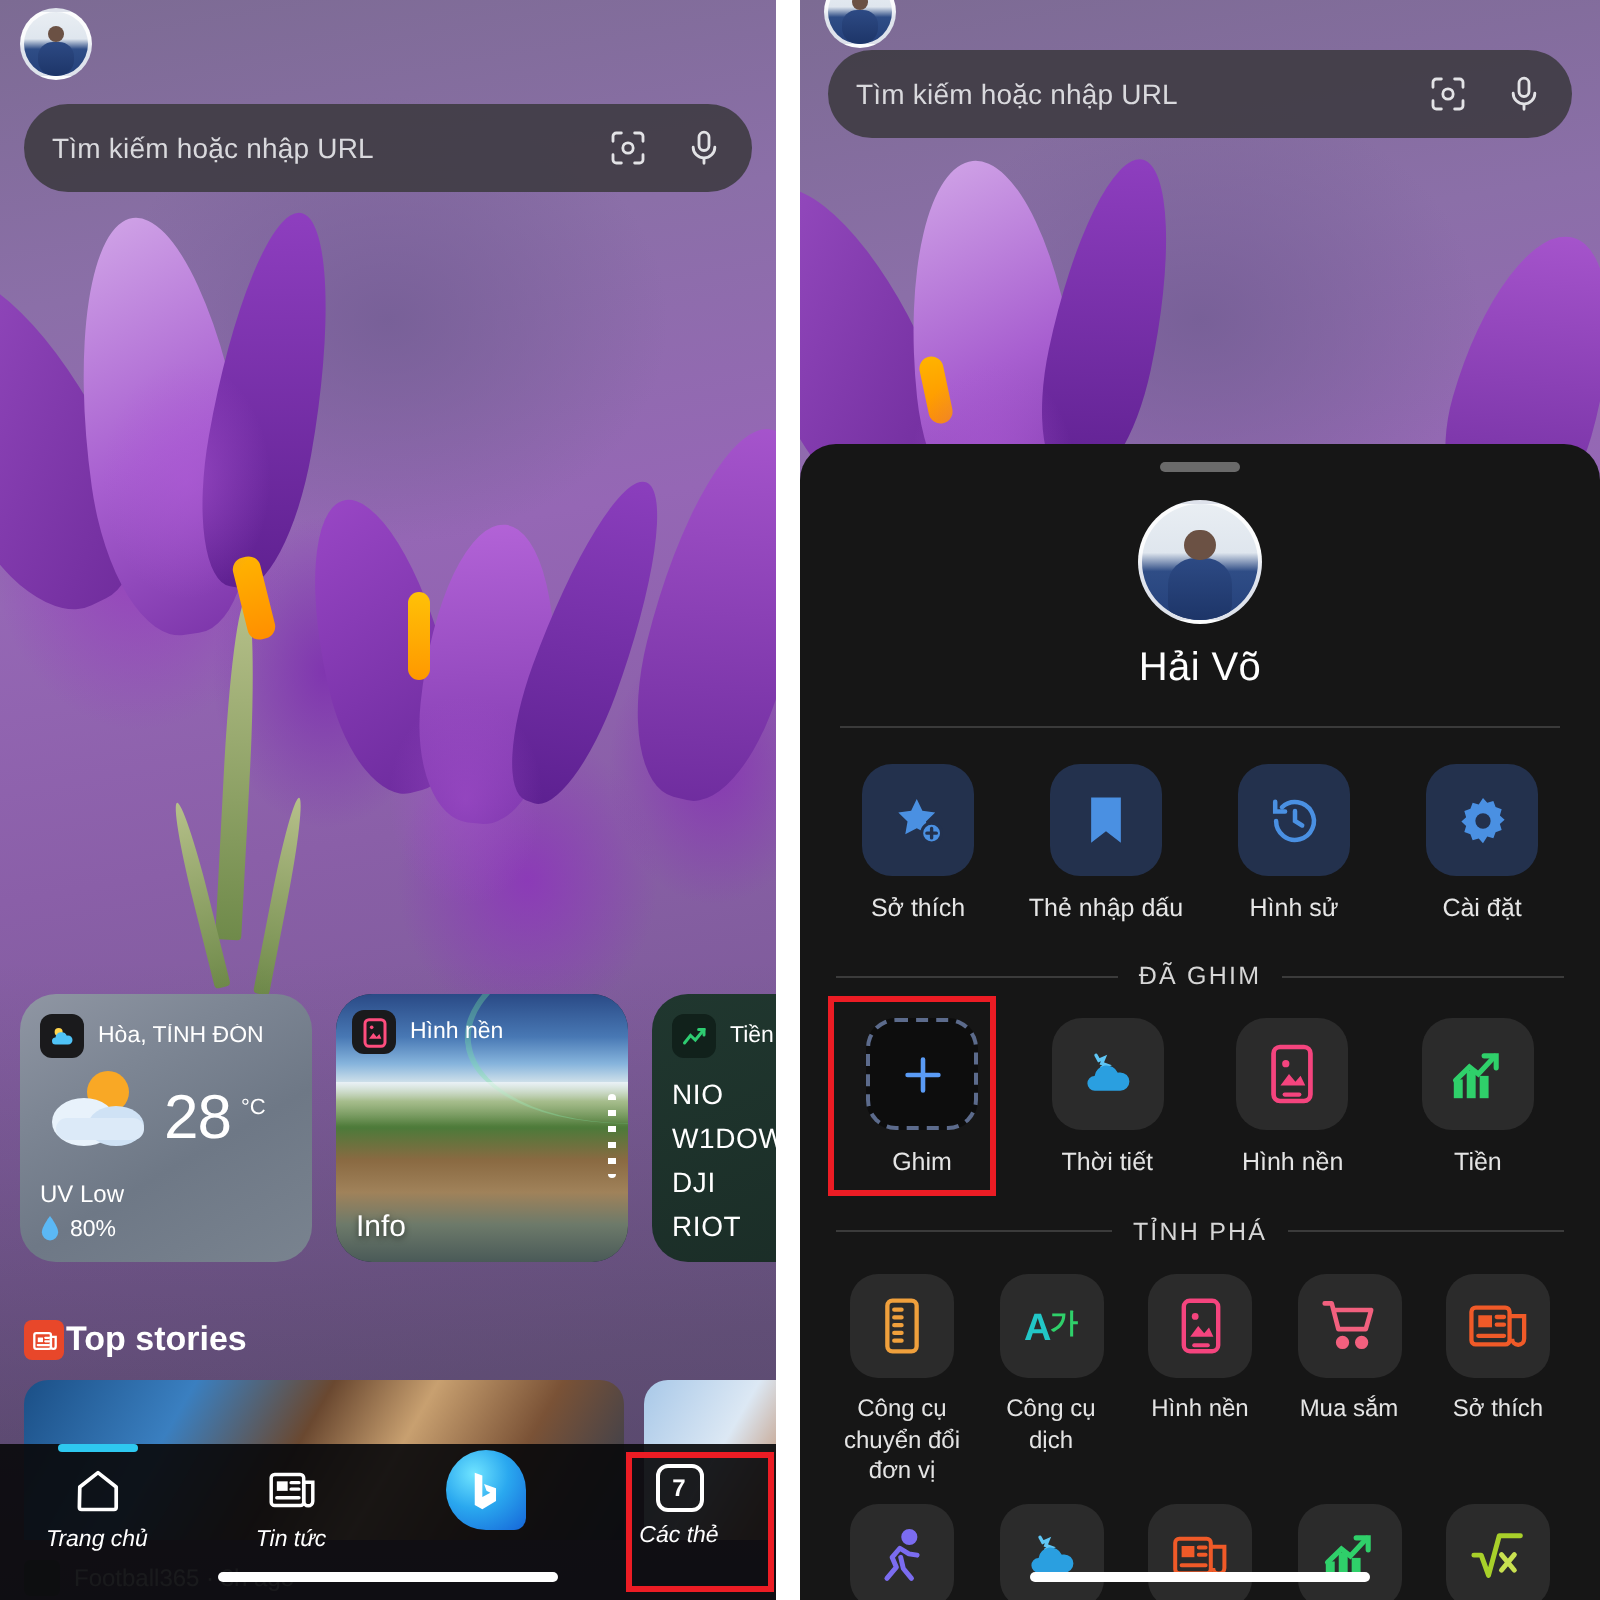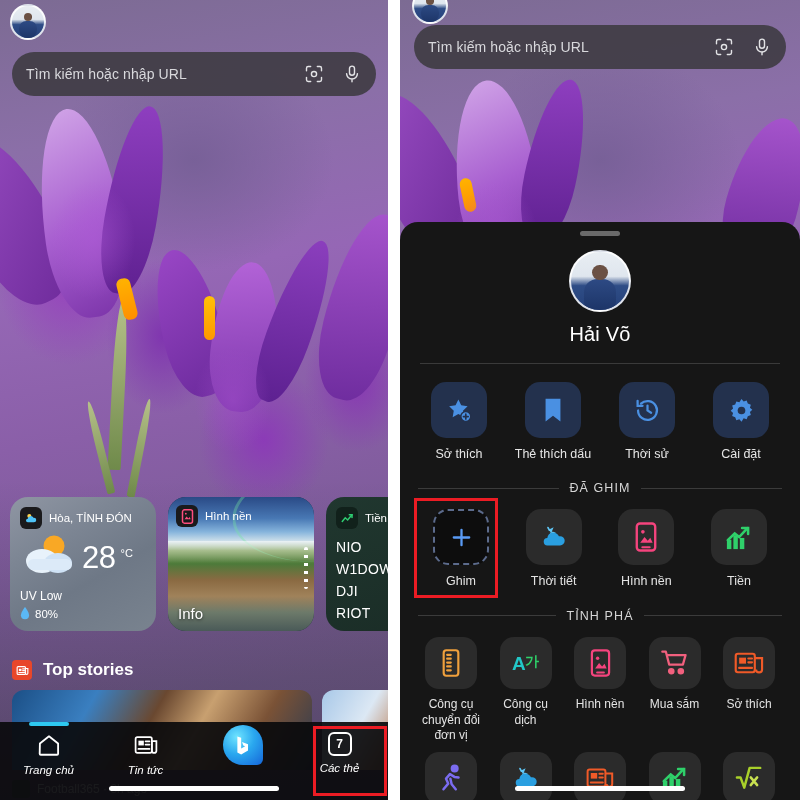--- a/index.html
+++ b/index.html
@@ -103,21 +103,21 @@
     border-bottom:none; transform:rotate(-6deg);
   }
   .w-wall-head { position:absolute; left:8px; top:8px; display:flex; align-items:center; gap:7px; z-index:3; }
   .w-info { position:absolute; left:10px; bottom:9px; color:#fff; font-size:15px; z-index:3; text-shadow:0 1px 3px rgba(0,0,0,.6); }
 
   .w-money { background:linear-gradient(160deg,#20372f,#1a2c26); padding:10px; }
   .w-tickers { margin-top:10px; display:flex; flex-direction:column; gap:6px; }
   .ticker { color:#fff; font-size:14px; letter-spacing:.3px; }
 
   
-  .top-stories { position:absolute; left:12px; top:660px; display:flex; gap:11px; z-index:5; }
+  .top-stories { position:absolute; left:12px; top:660px; display:flex; gap:1px; z-index:5; }
   .ts-icon { width:20px; height:20px; border-radius:4px; background:#e8472a; display:flex; align-items:center; justify-content:center; }
   .ts-label { color:#fff; font-size:17px; font-weight:700; }
   .story-cards { position:absolute; left:12px; top:690px; display:flex; gap:10px; z-index:4; }
   .story-card { width:300px; height:80px; border-radius:12px 12px 0 0; overflow:hidden; position:relative;
     background:linear-gradient(120deg,#1b4f86 0%,#3a7fc0 25%,#6a4830 45%,#c8a070 60%,#7a5236 78%,#2a3a52 100%); }
   .story-card.alt { width:120px; background:linear-gradient(120deg,#a8c8e8 0%,#dce8f4 35%,#c09070 60%,#8a6048 100%); }
   .story-meta { position:absolute; left:12px; bottom:2px; display:flex; align-items:center; gap:7px; z-index:3; }
   .story-src-ico { width:18px; height:18px; border-radius:3px; background:#3a3f46; }
   .story-src { color:#cfd2d6; font-size:12px; }
 
@@ -413,32 +413,32 @@
           </span>
           <span class="quick-label">Sở thích</span>
         </div>
 
         <div class="quick-item">
           <span class="quick-tile">
             <svg width="24" height="27" viewBox="0 0 20 24" fill="#4a90e2">
               <path d="M3.4 1.6h13.2v20.1L10 16.6l-6.6 5.1z"></path>
             </svg>
           </span>
-          <span class="quick-label">Thẻ thích dấu</span>
+          <span class="quick-label">Thẻ nhập dấu</span>
         </div>
 
         <div class="quick-item">
           <span class="quick-tile">
             <svg width="27" height="27" viewBox="0 0 24 24" fill="none" stroke="#4a90e2" stroke-width="2" stroke-linecap="round">
               <path d="M3.6 12a8.4 8.4 0 1 0 2.6-6.1"></path>
               <path d="M3.2 3.4v4.4h4.4"></path>
               <path d="M12 7.6V12l3.2 2"></path>
             </svg>
           </span>
-          <span class="quick-label">Thời sử</span>
+          <span class="quick-label">Hình sử</span>
         </div>
 
         <div class="quick-item">
           <span class="quick-tile">
             <svg width="27" height="27" viewBox="0 0 24 24" fill="#4a90e2">
               <path d="M12 1.8l1.9 2.1 2.7-.8 1 2.7 2.7 1-.8 2.7 2.1 1.9-2.1 1.9.8 2.7-2.7 1-1 2.7-2.7-.8L12 21.9l-1.9-2.1-2.7.8-1-2.7-2.7-1 .8-2.7L2.4 12.2l2.1-1.9-.8-2.7 2.7-1 1-2.7 2.7.8z"></path>
               <circle cx="12" cy="12" r="3.4" fill="#23314d"></circle>
             </svg>
           </span>
           <span class="quick-label">Cài đặt</span>

